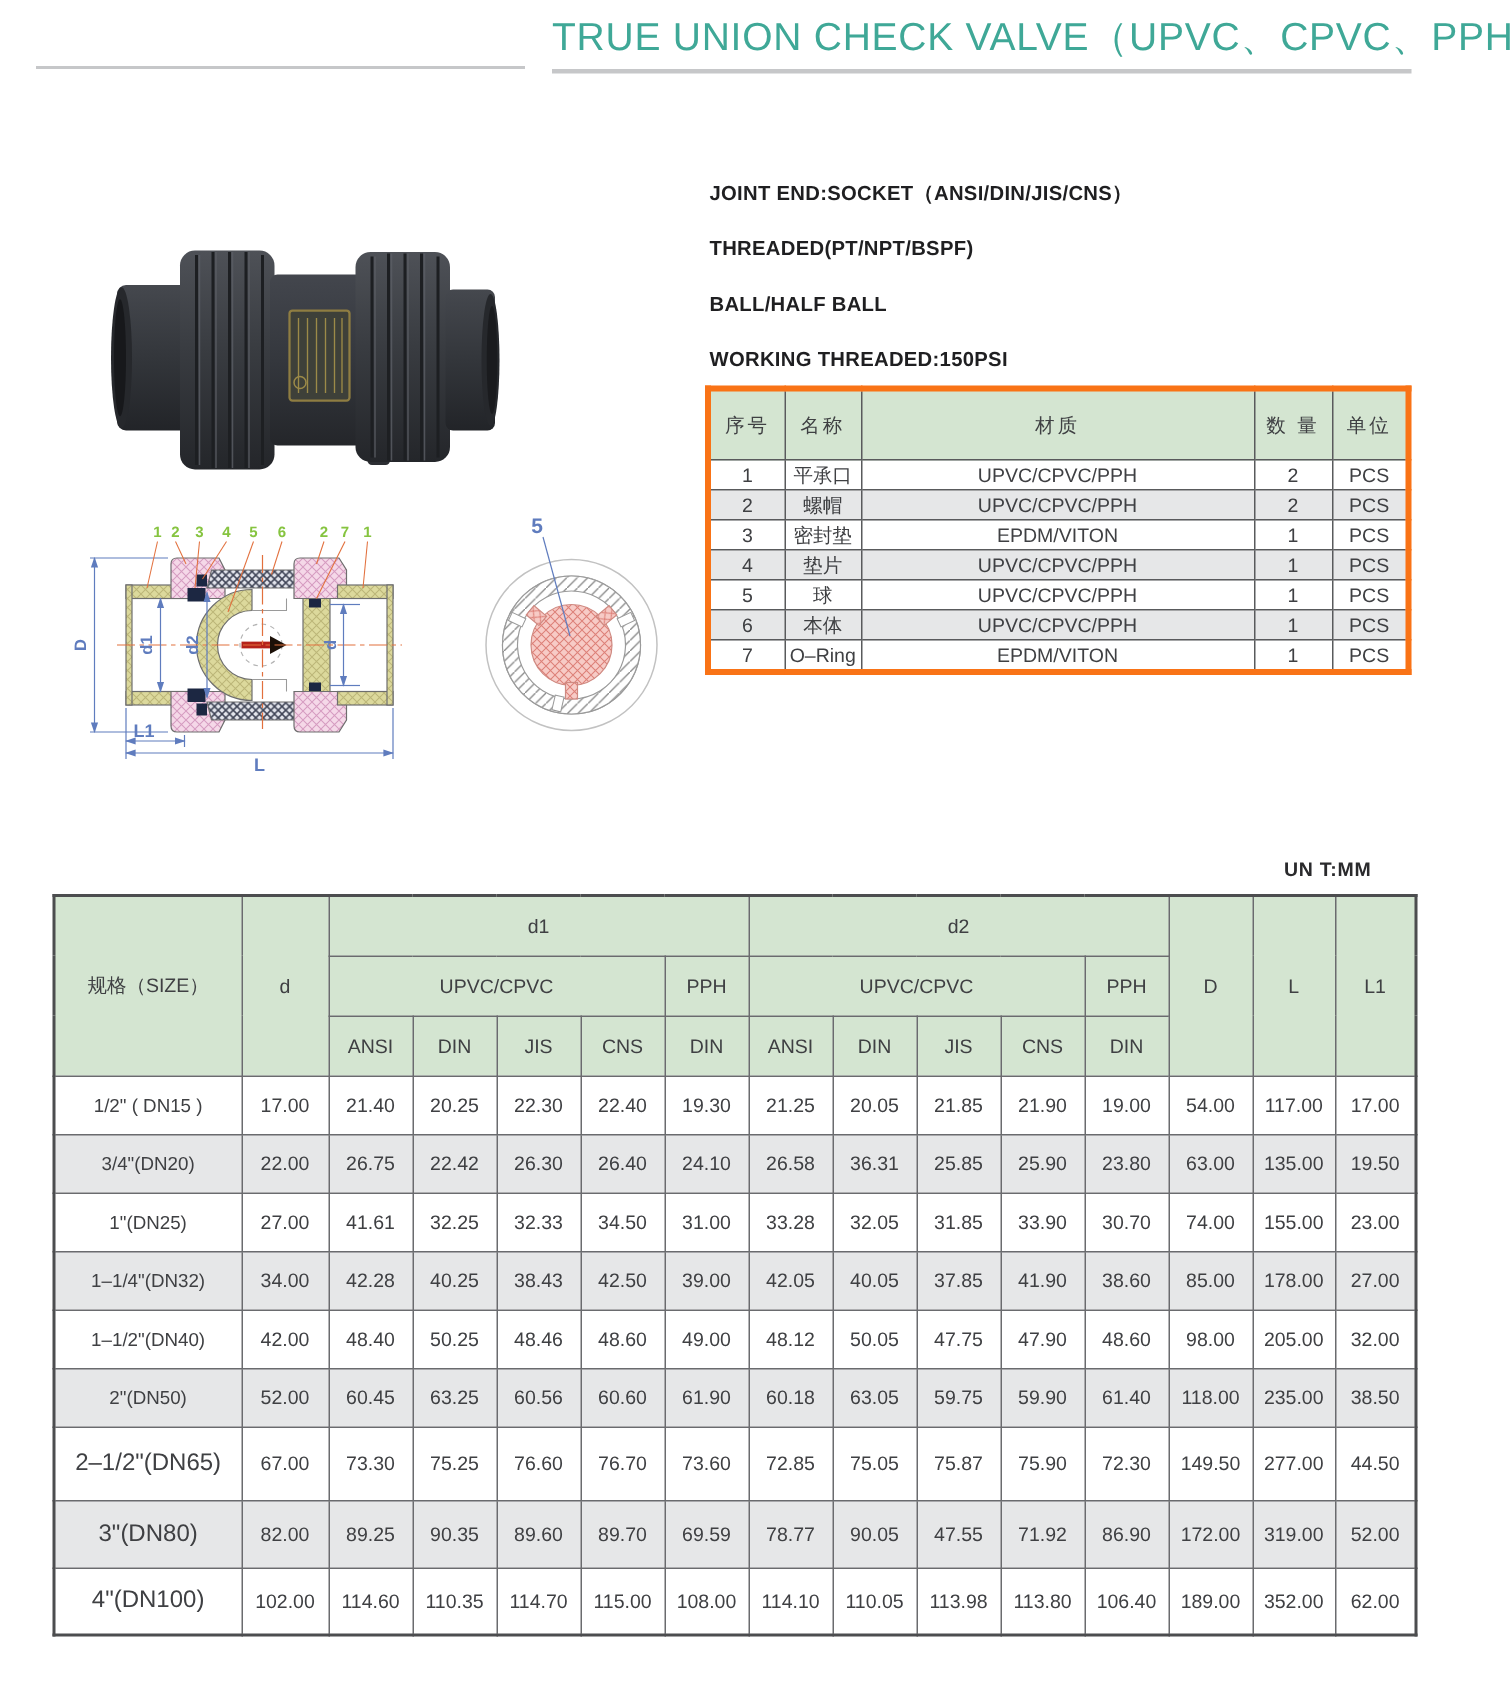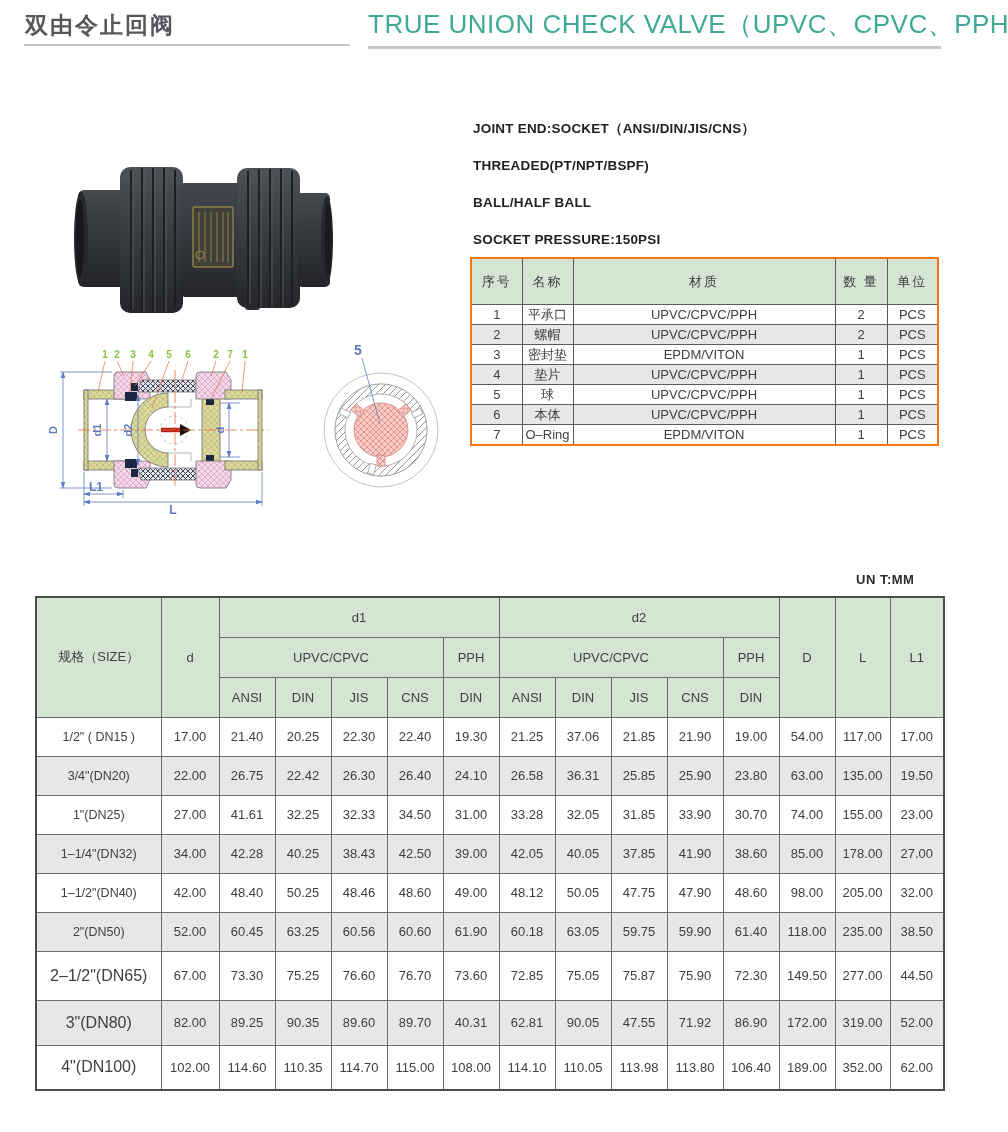--- a/index.html
+++ b/index.html
@@ -15,21 +15,21 @@
   .rule-cn { left:24px; top:44px; width:326px; height:2px; background:#c6c7c9; }
   .rule-en { left:368px; top:46px; width:573px; height:3px; background:#c6c7c9; }
 
   
   .specs { left:473px; top:121px; font-size:13.5px; font-weight:700; color:#1f1f21; }
   .spec-line { margin-bottom:21px; line-height:16px; letter-spacing:0.2px; }
 
   
   .parts-table {
     left:470px; top:257px; border-collapse:collapse; table-layout:fixed; width:467px;
-    font-size:13px; color:#3f4043; text-align:center; border:2px solid #f97316;
+    font-size:13px; color:#3f4043; text-align:center; border:4px solid #f97316;
   }
   .parts-table th, .parts-table td { border:1px solid #595a5c; padding:0; }
   .parts-table thead th { background:#d4e5d1; height:45px; font-weight:400; letter-spacing:2px; }
   .parts-table tbody td { height:19px; line-height:19px; }
   tr.alt { background:#e6e7e8; }
 
   
   .unit-note { left:856px; top:572px; font-size:13px; font-weight:700; color:#2a2a2c; letter-spacing:0.5px;text-align:center; }
   .dims-table {
     left:35px; top:596px; border-collapse:collapse; table-layout:fixed; width:908px;
@@ -39,21 +39,20 @@
   .dims-table .hd { background:#d4e5d1; font-weight:400; }
   .dims-table tr.hdr { height:40px; }
   .size-small { font-size:12.5px; }
   .size-big { font-size:16px; }
 </style>
 </head>
 <body>
 
 <div class="page">
 
-  <div class="abs title-cn">双由令止回阀</div>
   <div class="abs title-en">TRUE UNION CHECK VALVE（UPVC、CPVC、PPH）</div>
   <div class="abs rule-cn"></div>
   <div class="abs rule-en"></div>
 
   <svg class="abs" style="left:70px; top:162px;" width="270" height="158" viewBox="0 0 270 158">
     <defs>
       <linearGradient id="gNut" x1="0" y1="0" x2="0" y2="1">
         <stop offset="0" stop-color="#4e5157"></stop>
           <stop offset="0.45" stop-color="#393c41"></stop>
           <stop offset="1" stop-color="#24262a"></stop>
@@ -131,21 +130,21 @@
 
     <rect x="227" y="31" width="33" height="94" rx="5" fill="url(#gPipe)"></rect>
     <ellipse cx="257" cy="78" rx="6" ry="44" fill="#26282c"></ellipse>
     <ellipse cx="258" cy="78" rx="3.5" ry="36" fill="#1a1b1e"></ellipse>
   </svg>
 
   <div class="abs specs">
     <div class="spec-line">JOINT END:SOCKET（ANSI/DIN/JIS/CNS）</div>
     <div class="spec-line">THREADED(PT/NPT/BSPF)</div>
     <div class="spec-line">BALL/HALF BALL</div>
-    <div class="spec-line">SOCKET PRESSURE:150PSI</div>
+    <div class="spec-line">WORKING THREADED:150PSI</div>
   </div>
 
   <table class="abs parts-table">
     <colgroup>
       <col style="width:51px">
         <col style="width:51px">
         <col style="width:262px">
         <col style="width:52px">
         <col style="width:51px">
     </colgroup>
@@ -418,21 +417,21 @@
     <tbody>
         <tr style="height: 39px;">
           <td class="size-small">1/2" ( DN15 )</td>
           <td>17.00</td>
           <td>21.40</td>
           <td>20.25</td>
           <td>22.30</td>
           <td>22.40</td>
           <td>19.30</td>
           <td>21.25</td>
-          <td>37.06</td>
+          <td>20.05</td>
           <td>21.85</td>
           <td>21.90</td>
           <td>19.00</td>
           <td>54.00</td>
           <td>117.00</td>
           <td>17.00</td>
         </tr>
         <tr class="alt" style="height: 39px;">
           <td class="size-small">3/4"(DN20)</td>
           <td>22.00</td>
@@ -535,22 +534,22 @@
           <td>277.00</td>
           <td>44.50</td>
         </tr>
         <tr class="alt" style="height: 45px;">
           <td class="size-big">3"(DN80)</td>
           <td>82.00</td>
           <td>89.25</td>
           <td>90.35</td>
           <td>89.60</td>
           <td>89.70</td>
-          <td>40.31</td>
-          <td>62.81</td>
+          <td>69.59</td>
+          <td>78.77</td>
           <td>90.05</td>
           <td>47.55</td>
           <td>71.92</td>
           <td>86.90</td>
           <td>172.00</td>
           <td>319.00</td>
           <td>52.00</td>
         </tr>
         <tr style="height: 45px;">
           <td class="size-big">4"(DN100)</td>

